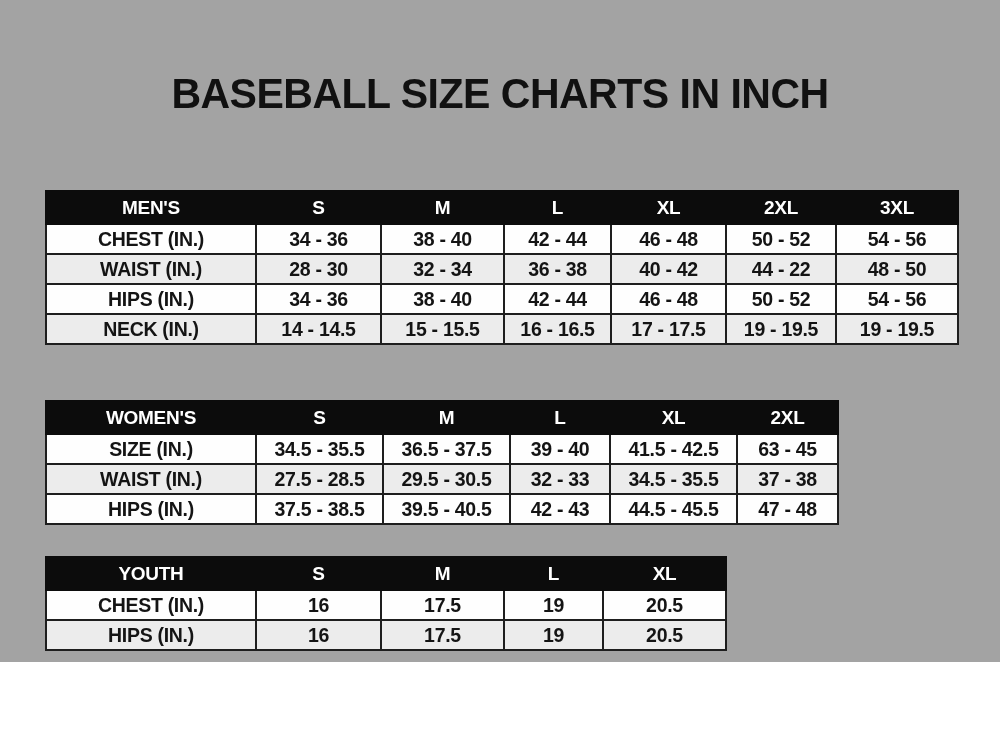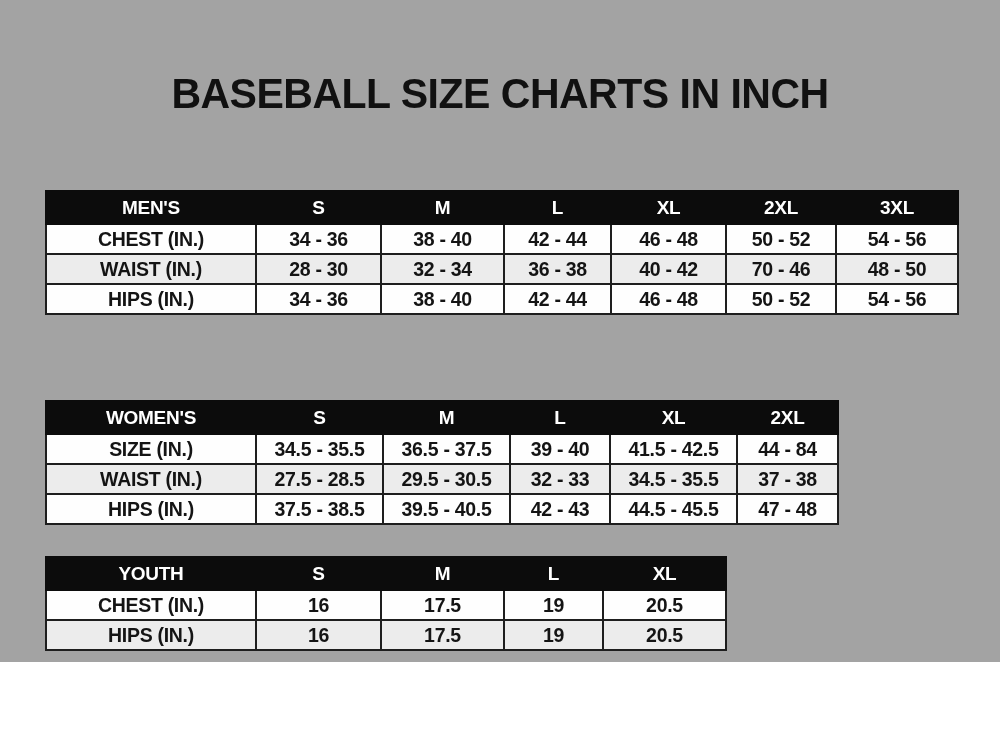--- a/index.html
+++ b/index.html
@@ -104,31 +104,40 @@
         <td>46 - 48</td>
         <td>50 - 52</td>
         <td>54 - 56</td>
       </tr>
       <tr>
         <td>WAIST (IN.)</td>
         <td>28 - 30</td>
         <td>32 - 34</td>
         <td>36 - 38</td>
         <td>40 - 42</td>
-        <td>70 - 46</td>
+        <td>44 - 22</td>
         <td>48 - 50</td>
       </tr>
       <tr>
         <td>HIPS (IN.)</td>
         <td>34 - 36</td>
         <td>38 - 40</td>
         <td>42 - 44</td>
         <td>46 - 48</td>
         <td>50 - 52</td>
         <td>54 - 56</td>
+      </tr>
+      <tr>
+        <td>NECK (IN.)</td>
+        <td>14 - 14.5</td>
+        <td>15 - 15.5</td>
+        <td>16 - 16.5</td>
+        <td>17 - 17.5</td>
+        <td>19 - 19.5</td>
+        <td>19 - 19.5</td>
       </tr>
     </tbody>
   </table>
 
   <table id="womens-table" class="size-table">
     <colgroup>
       <col style="width:210px">
         <col style="width:127px">
         <col style="width:127px">
       <col style="width:100px">
@@ -145,21 +154,21 @@
         <th>2XL</th>
       </tr>
     </thead>
     <tbody>
       <tr>
         <td>SIZE (IN.)</td>
         <td>34.5 - 35.5</td>
         <td>36.5 - 37.5</td>
         <td>39 - 40</td>
         <td>41.5 - 42.5</td>
-        <td>44 - 84</td>
+        <td>63 - 45</td>
       </tr>
       <tr>
         <td>WAIST (IN.)</td>
         <td>27.5 - 28.5</td>
         <td>29.5 - 30.5</td>
         <td>32 - 33</td>
         <td>34.5 - 35.5</td>
         <td>37 - 38</td>
       </tr>
       <tr>

